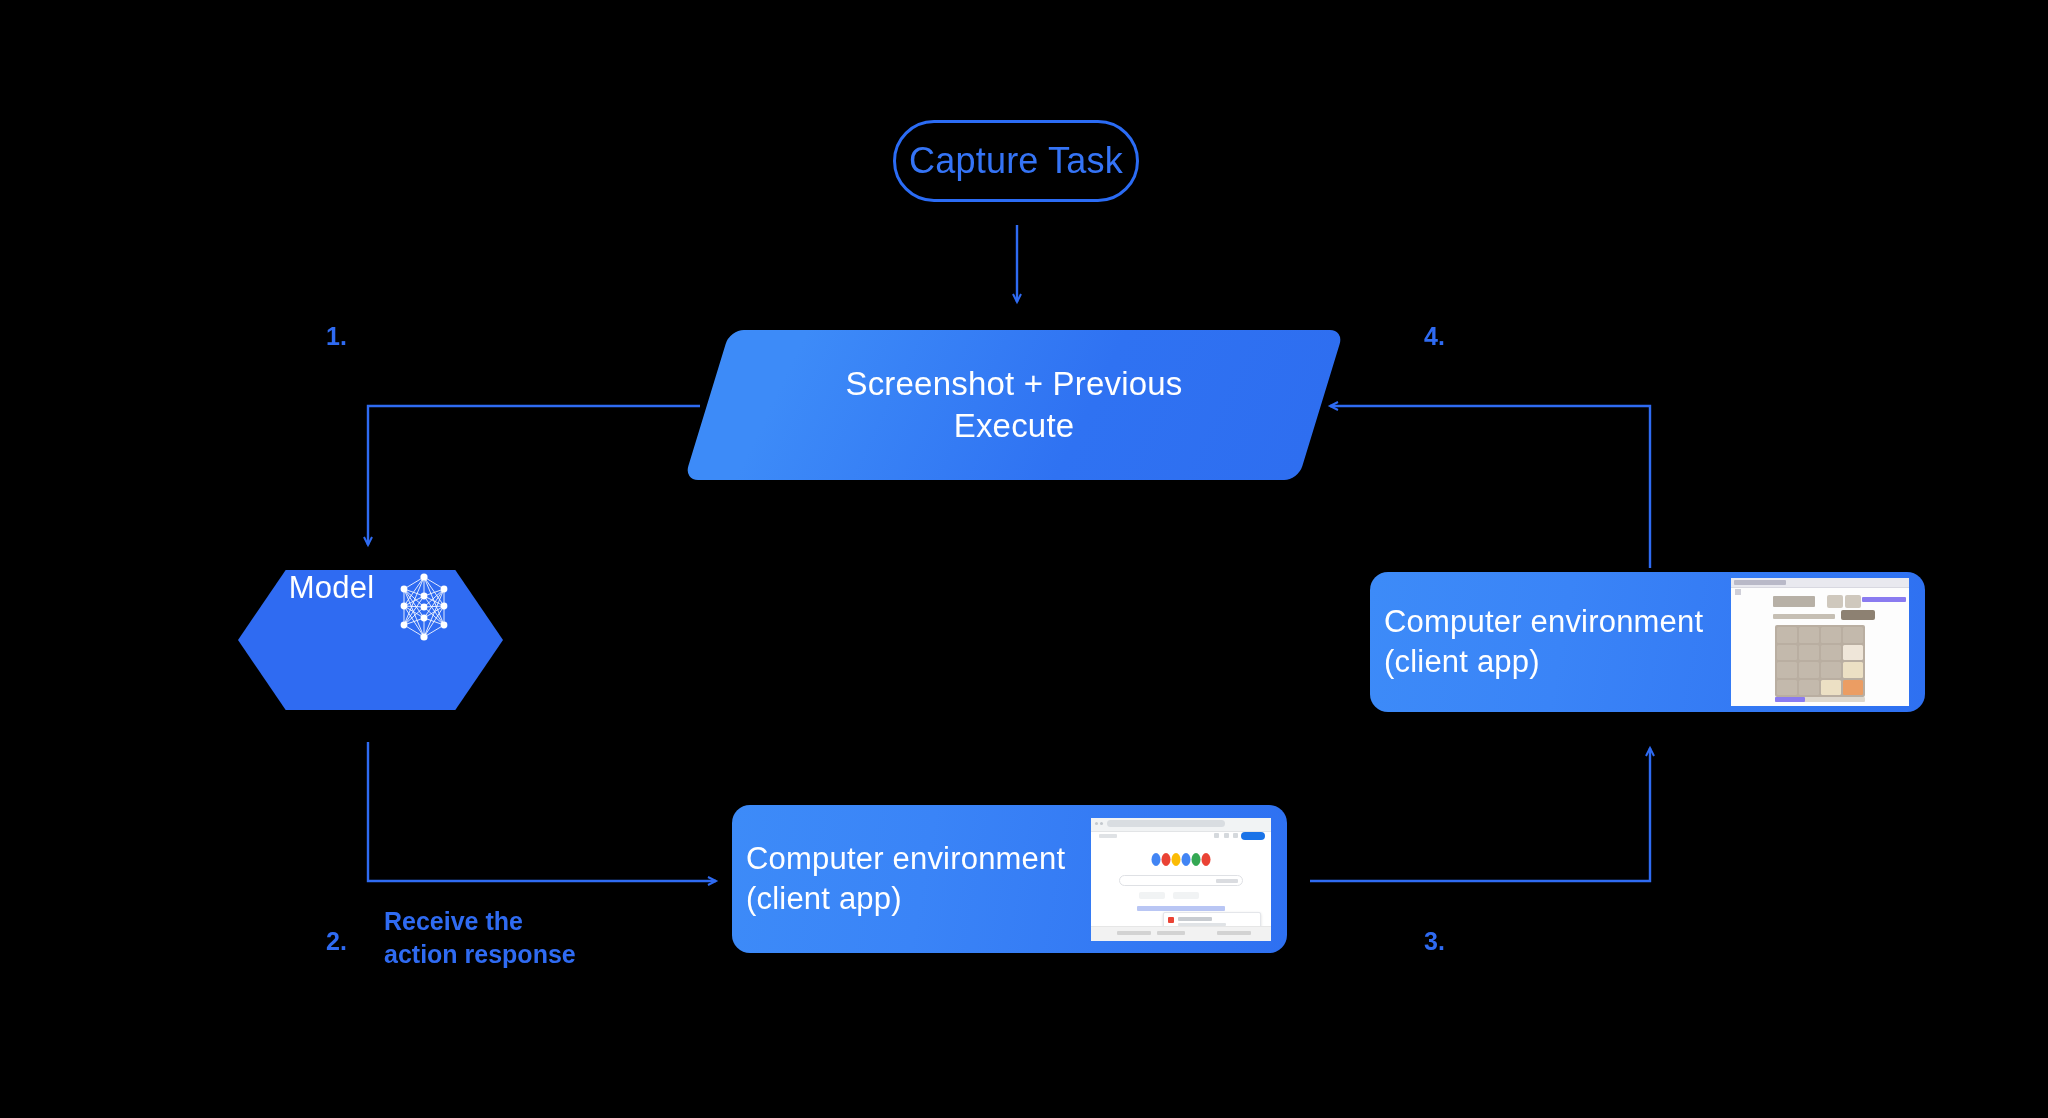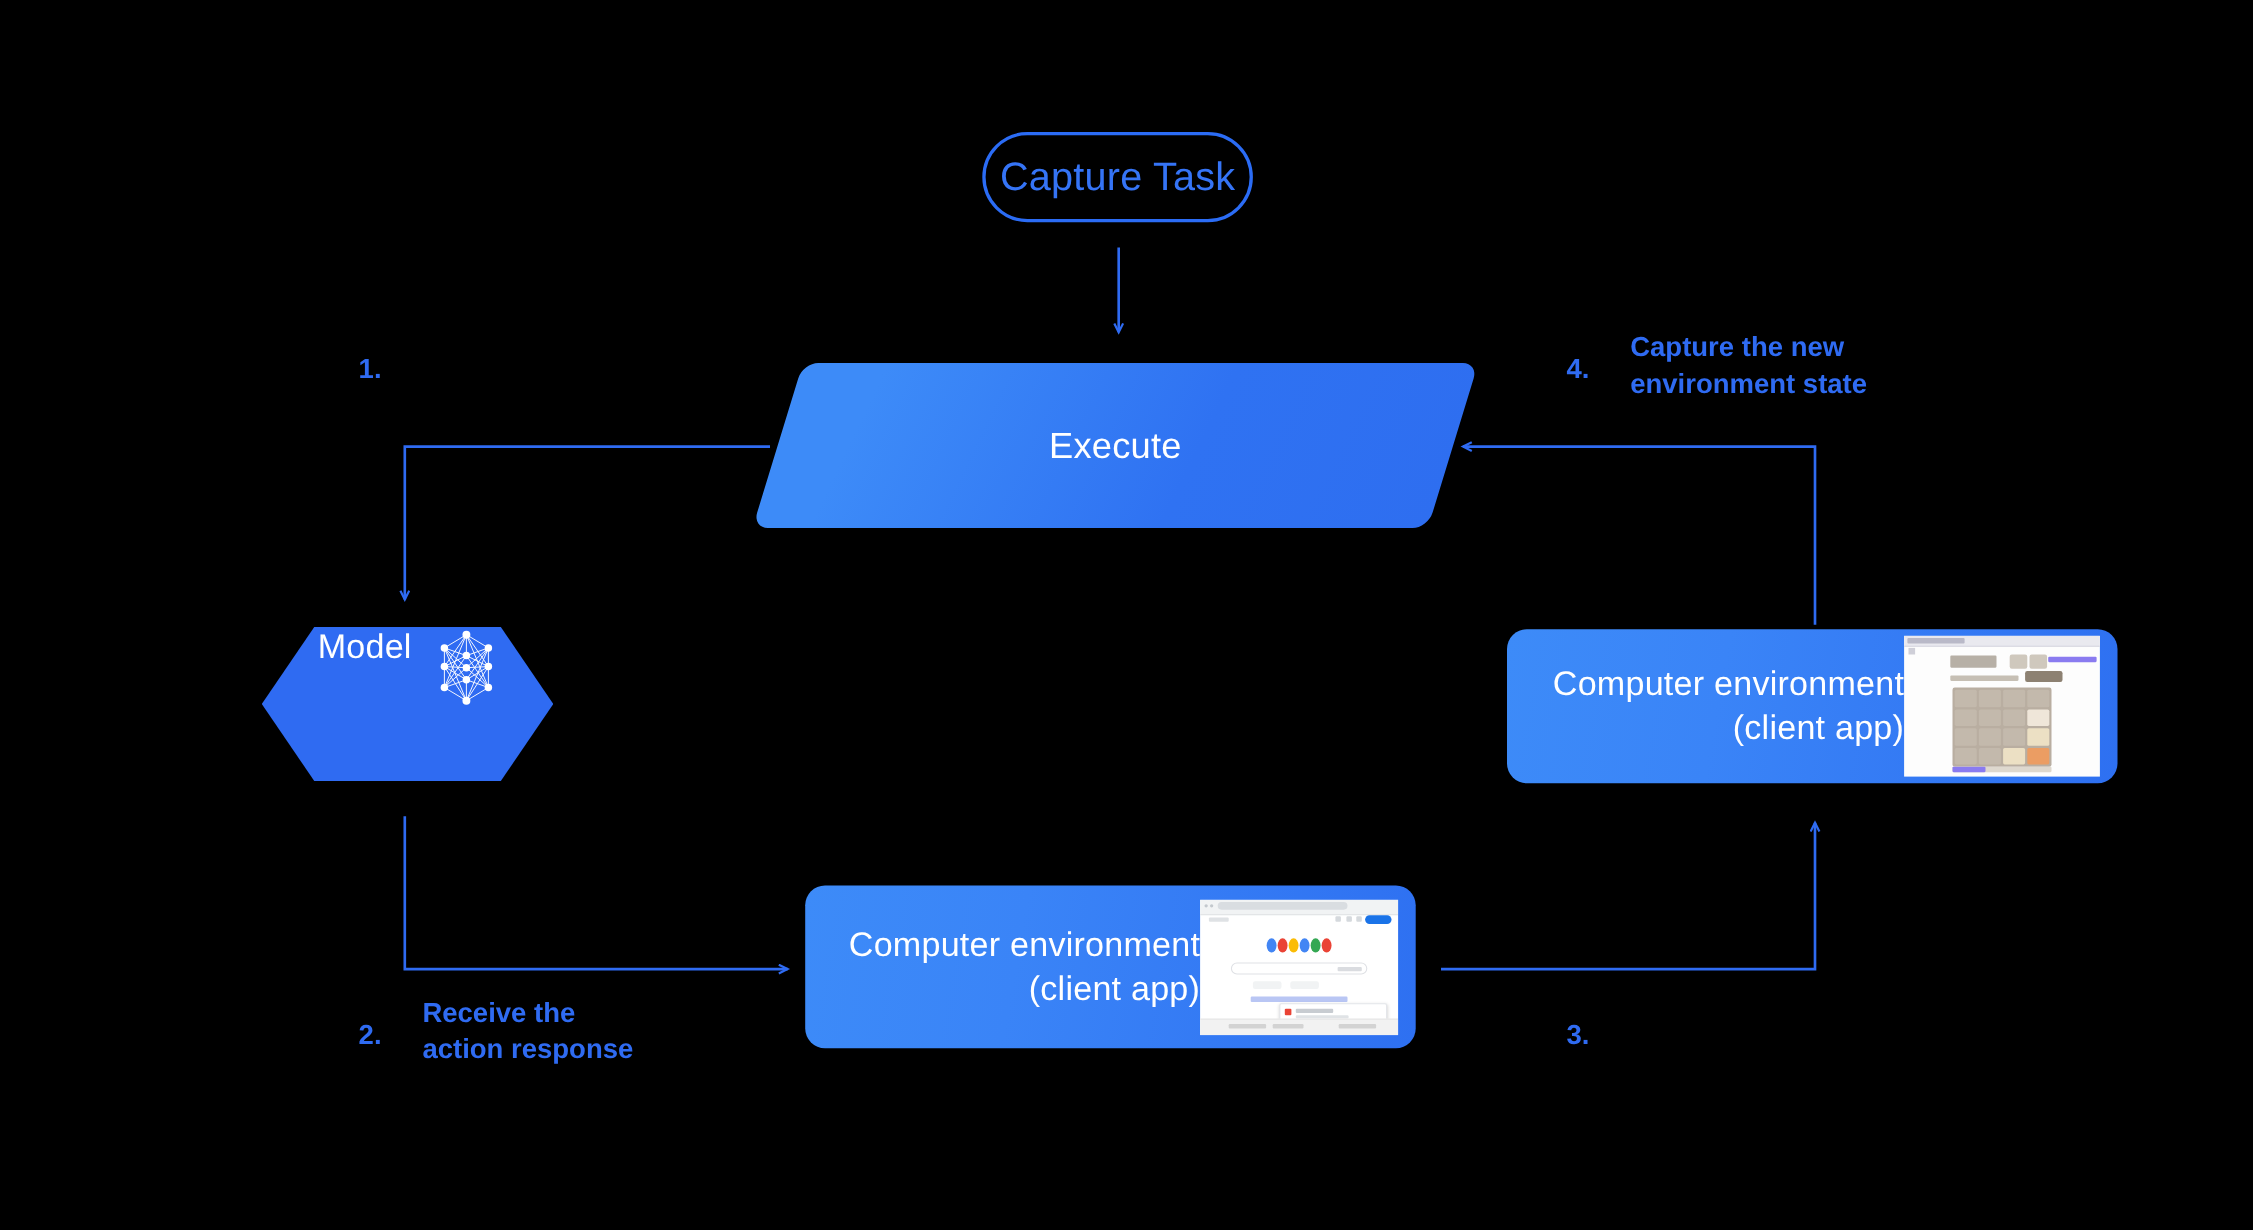--- a/index.html
+++ b/index.html
@@ -130,21 +130,21 @@
     left: 732px;
     top: 805px;
     width: 555px;
     height: 148px;
   }
   .env-text {
     flex: 1 1 auto;
     color: #ffffff;
     font-size: 31px;
     line-height: 1.3;
-    text-align: right;
+    text-align: left;
     padding-left: 14px;
     letter-spacing: 0.2px;
   }
   .thumb {
     flex: 0 0 auto;
     background: #ffffff;
     margin-right: 16px;
     position: relative;
     overflow: hidden;
   }
@@ -344,20 +344,21 @@
     <path d="M1650,568 L1650,406 L1330,406" fill="none" stroke="#2f6bf2" stroke-width="2.4" marker-end="url(#arrow)"></path>
   </svg>
 
   <div class="pill">
     <span class="pill-label">Capture Task</span>
   </div>
 
   <div class="parallelogram-wrap">
     <div class="parallelogram-shape"></div>
     <div class="parallelogram-text">
+      <span>Screenshot + Previous</span>
       <span>Execute</span>
     </div>
   </div>
 
   <div class="hex-wrap">
     <div class="hex-shape"></div>
     <div class="hex-content">
       <span class="hex-label">Model</span>
       <svg class="nn-icon" width="56" height="74" viewBox="0 0 56 74">
         <g stroke="#ffffff" stroke-width="0.9" fill="none" opacity="0.95">
@@ -479,17 +480,15 @@
   <div class="step" id="step2">
     <span class="step-num">2.</span>
     <span class="step-text">Receive the
 action response</span>
   </div>
   <div class="step" id="step3">
     <span class="step-num">3.</span>
   </div>
   <div class="step" id="step4">
     <span class="step-num">4.</span>
-    <span class="step-text">Capture the new
-environment state</span>
   </div>
 
 </div>
 
 </body></html>

